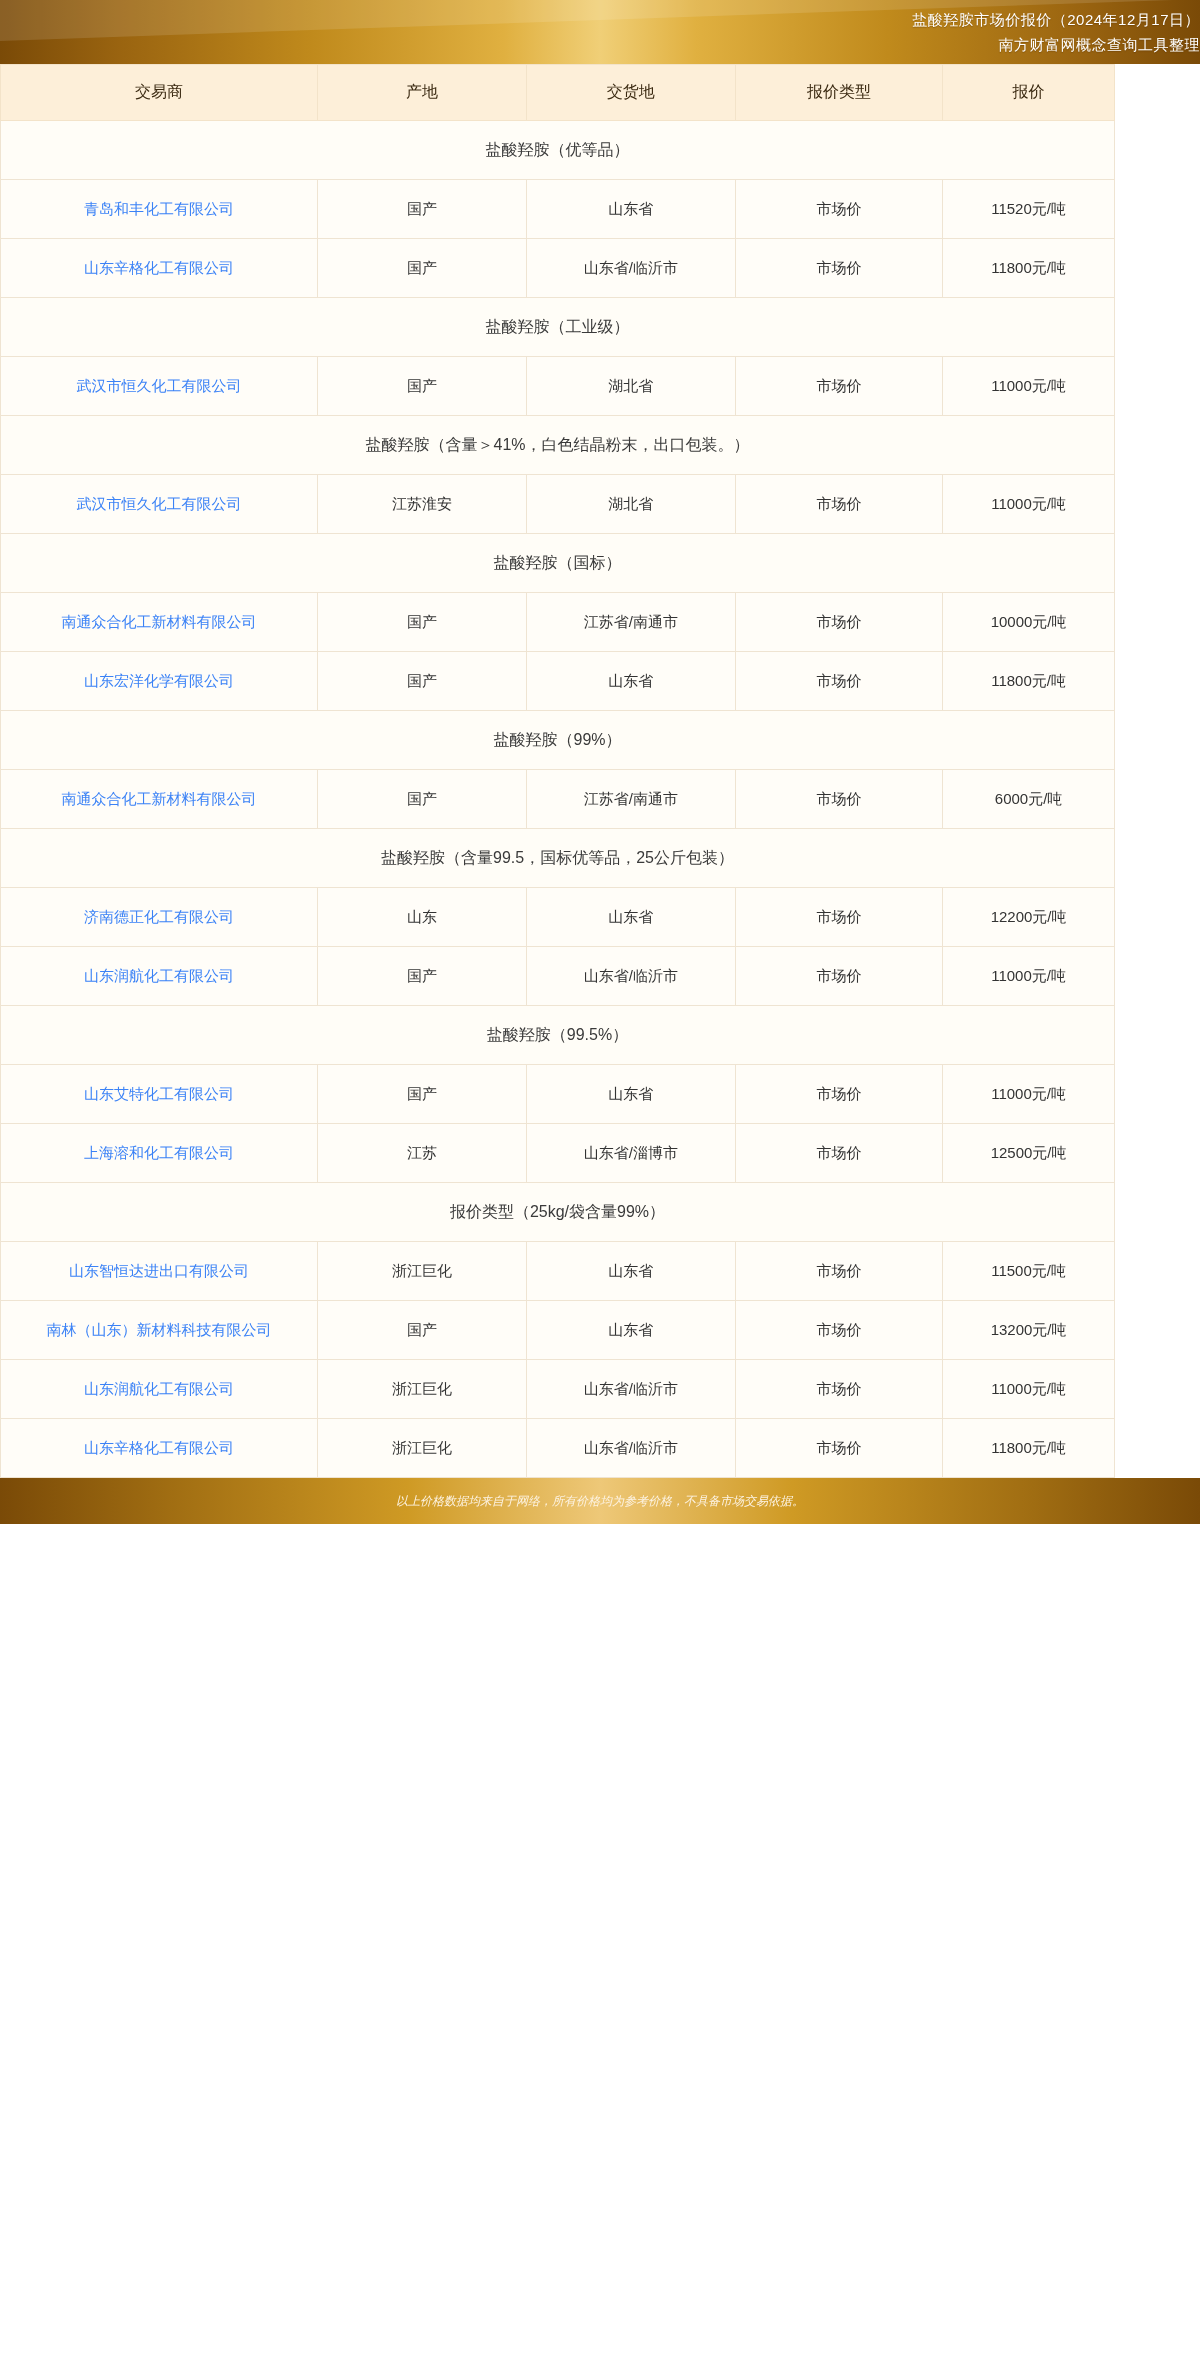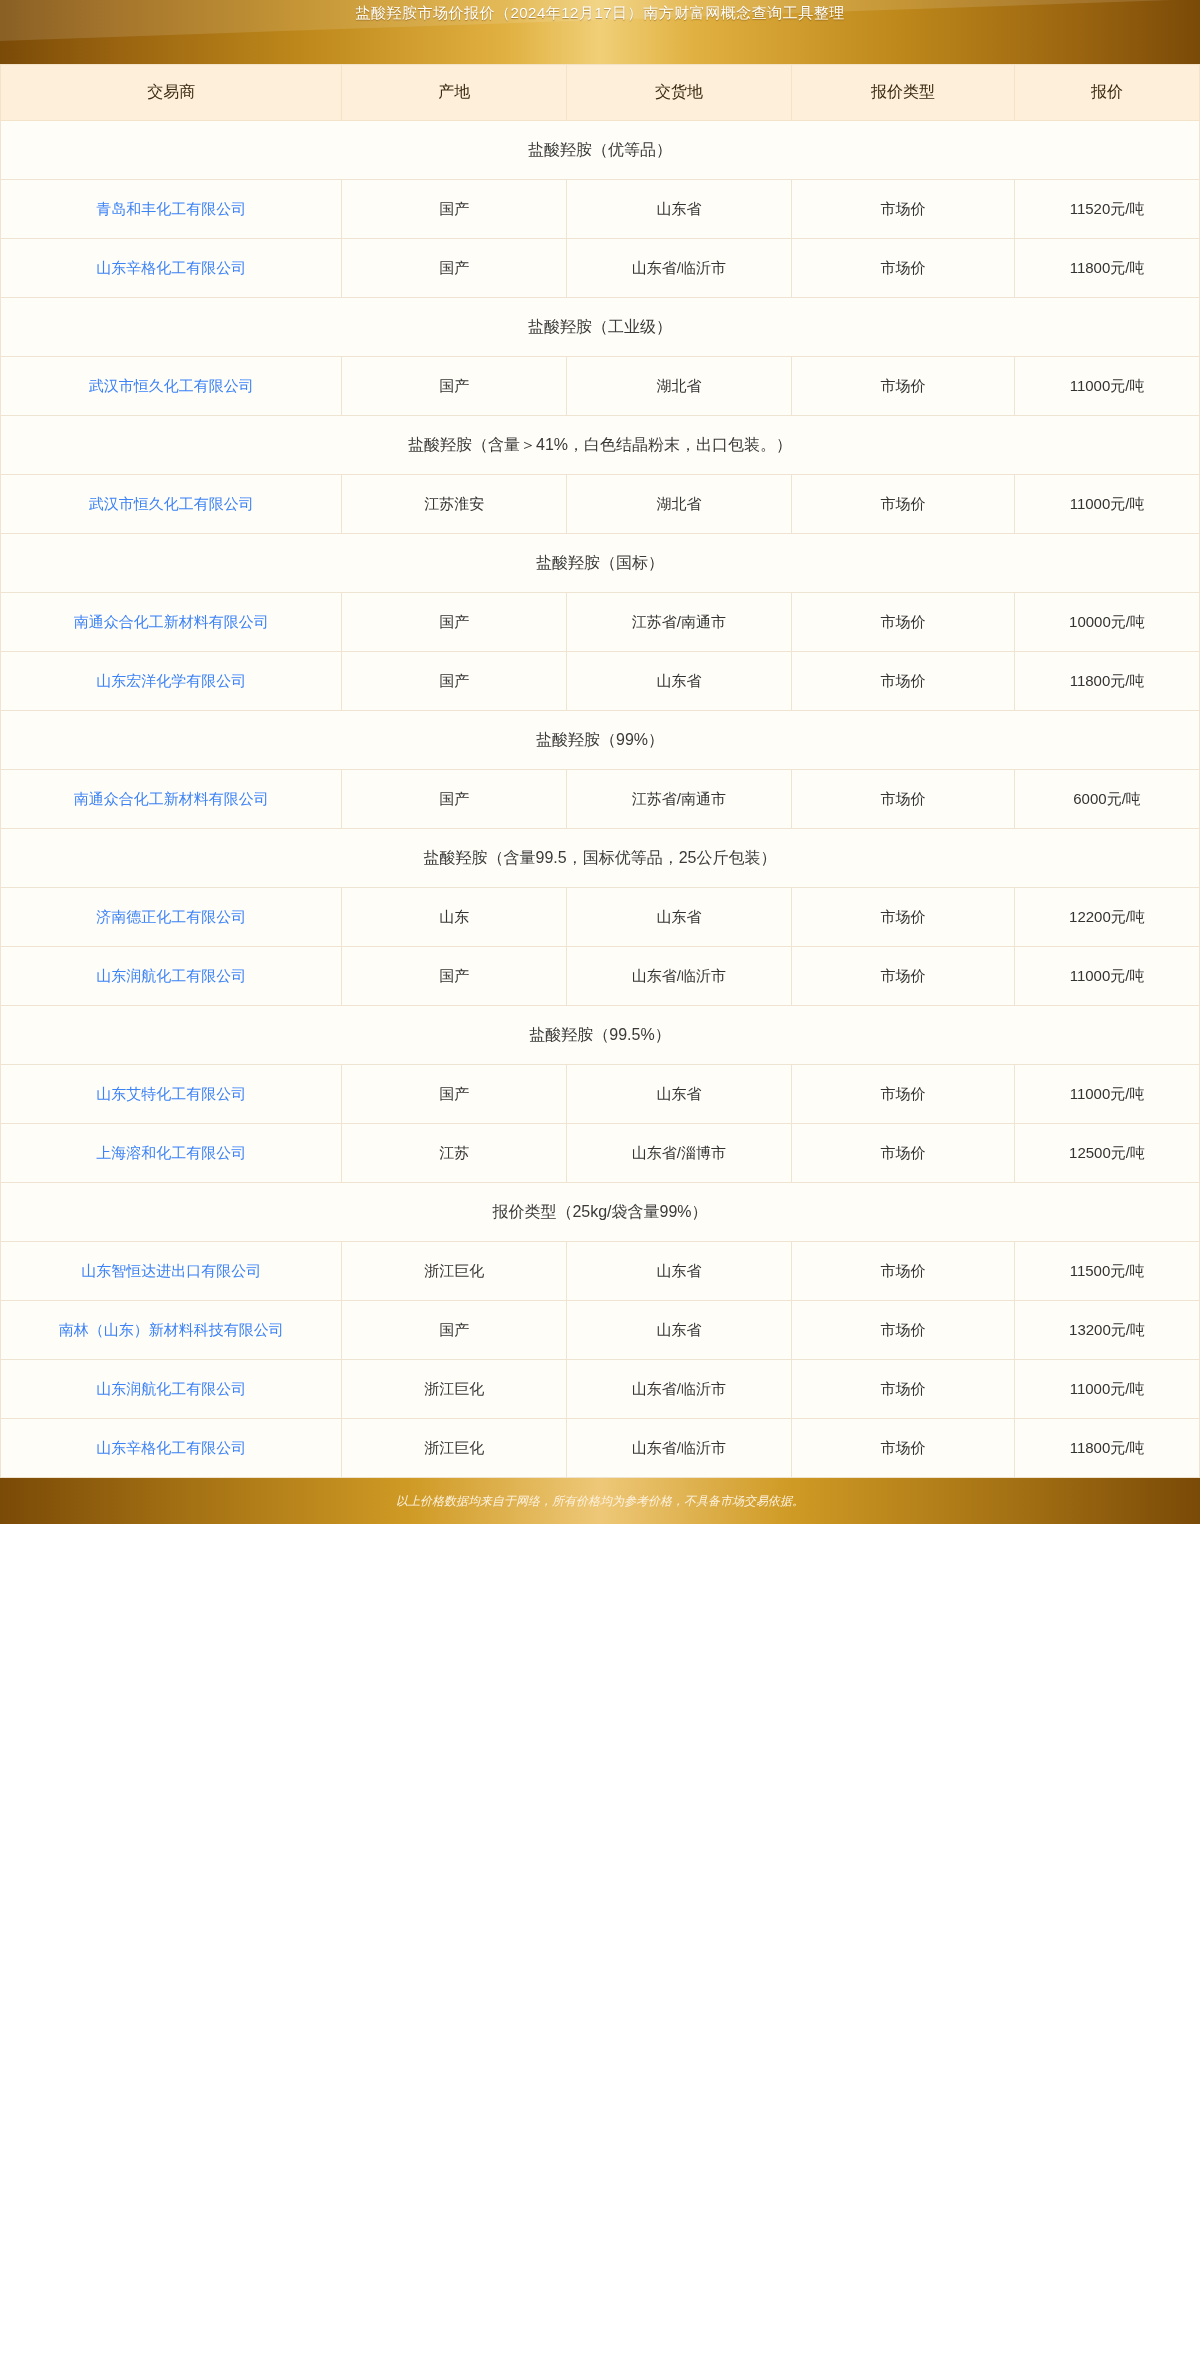--- a/index.html
+++ b/index.html
@@ -16,22 +16,22 @@
     margin: 0 auto;
     overflow: hidden;
   }
   
   .banner {
     position: relative;
     height: 64px;
     background: linear-gradient(90deg,#7a4a07 0%, #9a6410 10%, #c08a1c 26%, #e0b040 42%, #f0cf77 50%, #e0b040 58%, #c08a1c 74%, #9a6410 90%, #7a4a07 100%);
     color: #ffffff;
     display: flex;
-    flex-direction: row;
-    align-items: flex-start;
+    flex-direction: column;
+    align-items: flex-end;
     justify-content: center;
     overflow: hidden;
   }
   .banner::before {
     content: "";
     position: absolute;
     left: -10%;
     top: -40px;
     width: 120%;
     height: 60px;
@@ -42,21 +42,21 @@
     position: relative;
     z-index: 2;
     font-size: 15px;
     line-height: 25px;
     letter-spacing: 0.5px;
     text-shadow: 0 1px 1px rgba(90,50,0,.45);
     white-space: nowrap;
   }
   
   table.price-table {
-    width: 1200px;
+    width: 1115px;
     border-collapse: collapse;
     table-layout: fixed;
     font-size: 15px;
     color: #333333;
     position: relative;
     z-index: 2;
   }
   table.price-table col.c1 { width: 240px; }
   table.price-table col.c2 { width: 158px; }
   table.price-table col.c3 { width: 158px; }

